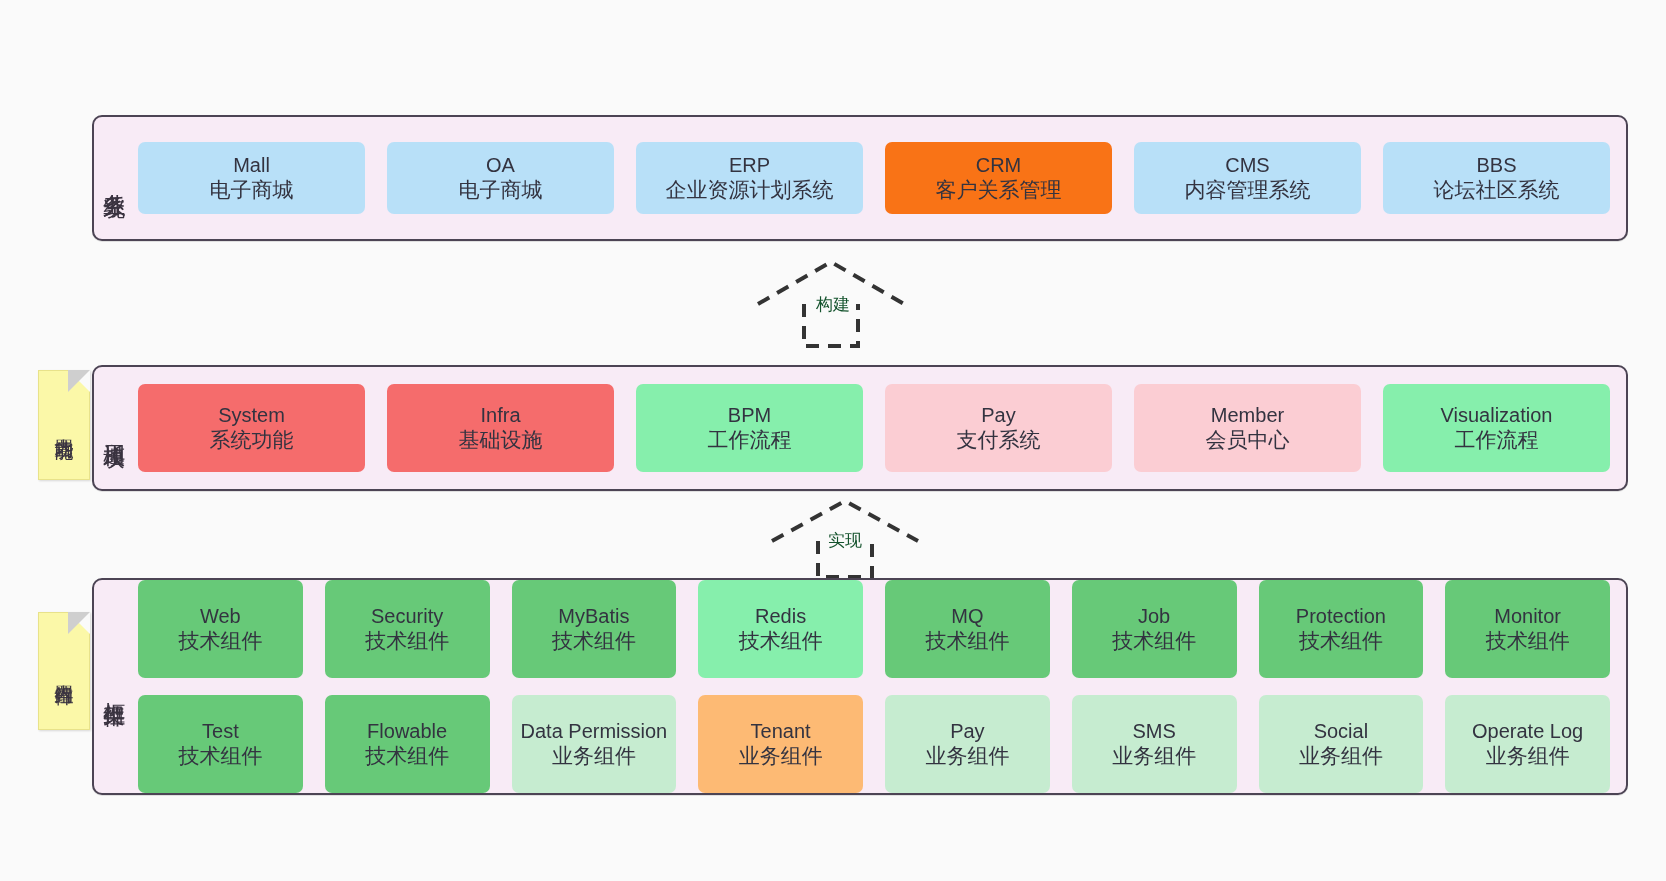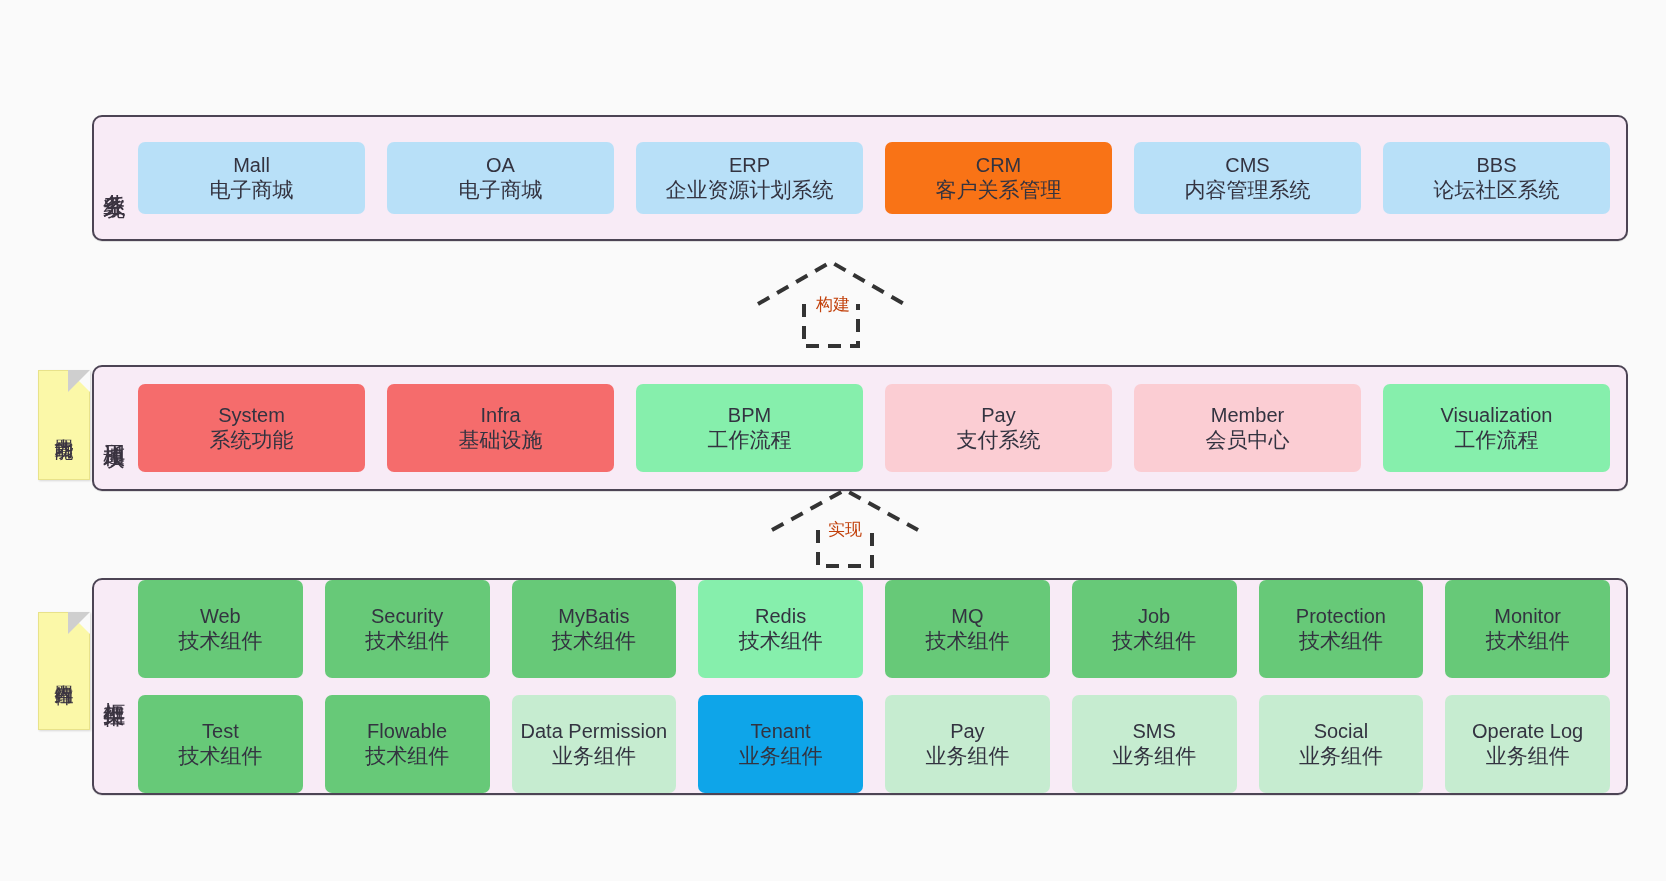--- a/index.html
+++ b/index.html
@@ -117,30 +117,30 @@
   }
   #note-common { left: 38px; top: 370px; height: 110px; }
   #note-framework { left: 38px; top: 612px; height: 118px; }
 
   
   .arrow { position: absolute; }
   .arrow svg { display: block; overflow: visible; }
   .arrow-label {
     position: absolute;
     font-size: 17px;
-    color: #c2410c;
+    color: #14532d;
     background: #fafafa;
     padding: 0 2px;
     white-space: nowrap;
     user-select: none;
     font-family: Liberation Serif, serif;
   }
   #arrow-build { left: 756px; top: 260px; width: 150px; height: 88px; }
   #arrow-build .arrow-label { left: 58px; top: 33px; }
-  #arrow-impl  { left: 770px; top: 488px; width: 150px; height: 80px; }
+  #arrow-impl  { left: 770px; top: 499px; width: 150px; height: 80px; }
   #arrow-impl  .arrow-label { left: 56px; top: 30px; }
 </style>
 </head>
 <body>
 
 <div class="canvas">
 
   <div class="layer" id="layer-business">
     <div class="layer-title">业务系统</div>
     <div class="layer-body">
@@ -270,21 +270,21 @@
           <span class="t-cn">技术组件</span>
         </div>
         <div class="cell" style="background:#67c978">
           <span class="t-en">Flowable</span>
           <span class="t-cn">技术组件</span>
         </div>
         <div class="cell" style="background:#c6ecd0">
           <span class="t-en">Data Permission</span>
           <span class="t-cn">业务组件</span>
         </div>
-        <div class="cell" style="background:#0ea5e9">
+        <div class="cell" style="background:#fdba74">
           <span class="t-en">Tenant</span>
           <span class="t-cn">业务组件</span>
         </div>
         <div class="cell" style="background:#c6ecd0">
           <span class="t-en">Pay</span>
           <span class="t-cn">业务组件</span>
         </div>
         <div class="cell" style="background:#c6ecd0">
           <span class="t-en">SMS</span>
           <span class="t-cn">业务组件</span>

